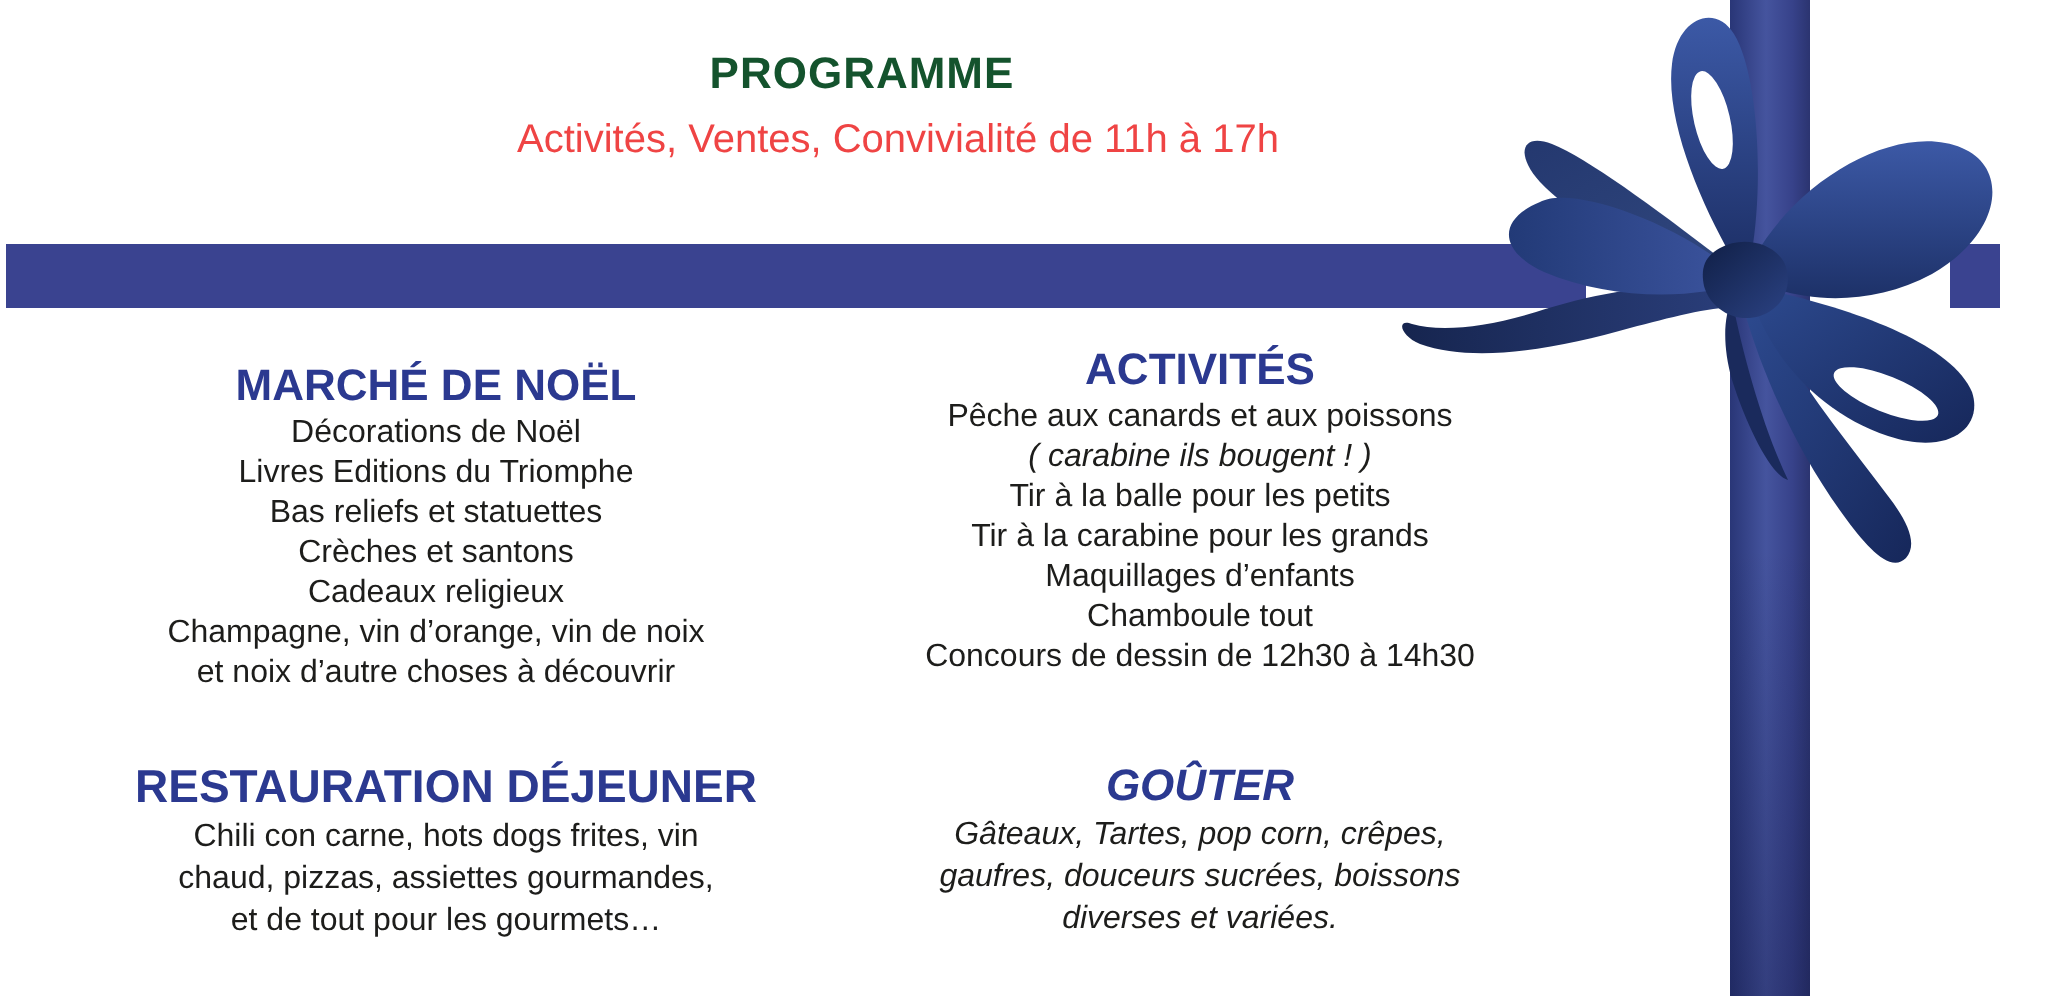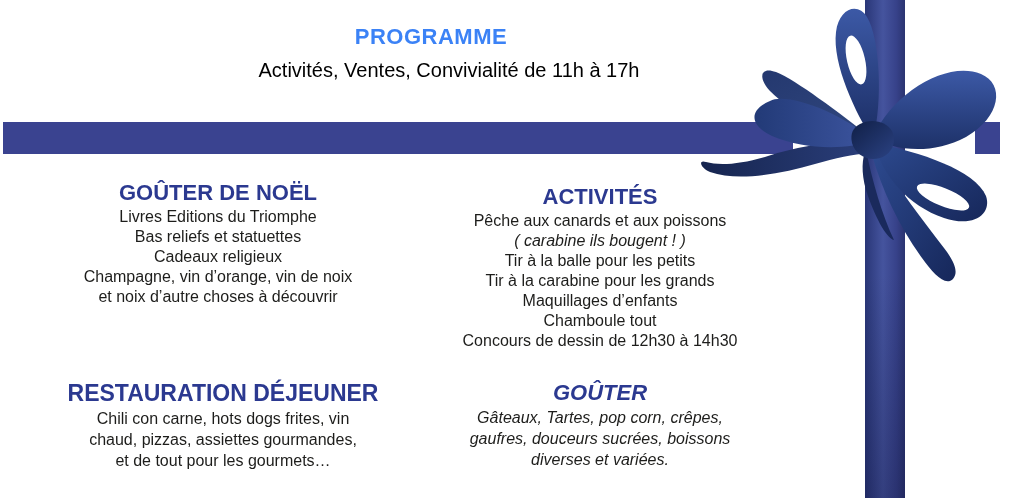--- a/index.html
+++ b/index.html
@@ -17,27 +17,27 @@
   .header {
     position: absolute;
     top: 24px;
     left: 0;
     width: 862px;
     text-align: center;
   }
   .header .title {
     font-size: 22px;
     font-weight: bold;
-    color: #3b82f6;
+    color: #14532d;
     letter-spacing: 0.5px;
     margin: 0;
   }
   .header .subtitle {
     font-size: 20px;
-    color: #000000;
+    color: #ef4444;
     margin: 9px 0 0 0;
     padding-left: 36px;
   }
 
   
   .hband-left {
     position: absolute;
     left: 3px;
     top: 122px;
     width: 790px;
@@ -77,21 +77,21 @@
     line-height: 24px;
     font-weight: bold;
     color: #2b3990;
     margin: 0 0 2px 0;
   }
   .section .line {
     font-size: 16px;
     line-height: 20px;
   }
   .sec-marche       { left: 36px;  top: 181px; width: 364px; }
-  .sec-activites    { left: 418px; top: 185px; width: 364px; }
+  .sec-activites    { left: 418px; top: 173px; width: 364px; }
   .sec-restauration { left: 31px;  top: 381px; width: 384px; }
   .sec-gouter       { left: 418px; top: 381px; width: 364px; font-style: italic; }
   .sec-restauration h2 { font-size: 23px; line-height: 25px; }
   .sec-restauration .line, .sec-gouter .line { line-height: 21px; }
   .line.italic { font-style: italic; }
 </style>
 </head>
 <body>
 
 <div class="page">
@@ -152,23 +152,25 @@
 
     <path d="M170,124 C181,118 196,121 202,131 C207,142 202,154 190,158 C177,162 165,154 162,143 C160,133 163,128 170,124 Z" fill="url(#gKnot)"></path>
   </svg>
 
   <div class="header">
     <h1 class="title">PROGRAMME</h1>
     <div class="subtitle">Activités, Ventes, Convivialité de 11h à 17h</div>
   </div>
 
   <div class="section sec-marche">
-    <h2>GOÛTER DE NOËL</h2>
+    <h2>MARCHÉ DE NOËL</h2>
+    <div class="line">Décorations de Noël</div>
     <div class="line">Livres Editions du Triomphe</div>
     <div class="line">Bas reliefs et statuettes</div>
+    <div class="line">Crèches et santons</div>
     <div class="line">Cadeaux religieux</div>
     <div class="line">Champagne, vin d’orange, vin de noix</div>
     <div class="line">et noix d’autre choses à découvrir</div>
   </div>
 
   <div class="section sec-activites">
     <h2>ACTIVITÉS</h2>
     <div class="line">Pêche aux canards et aux poissons</div>
     <div class="line italic">( carabine ils bougent ! )</div>
     <div class="line">Tir à la balle pour les petits</div>

